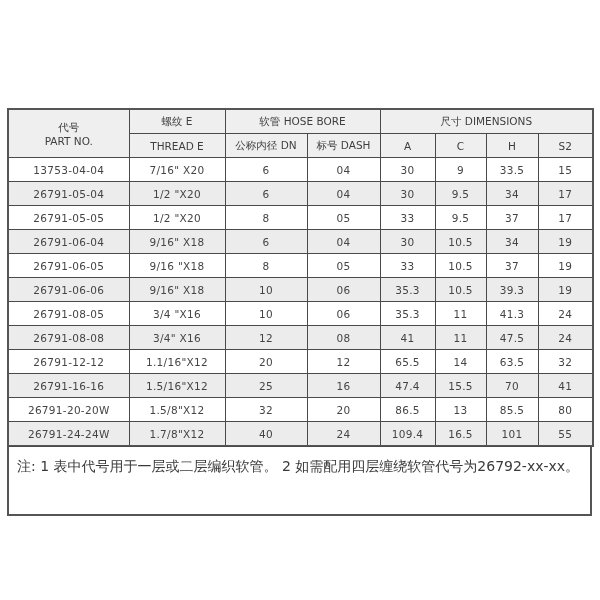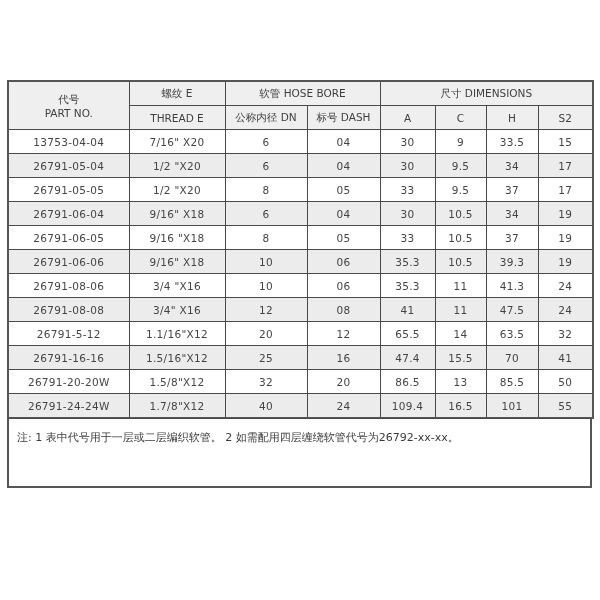--- a/index.html
+++ b/index.html
@@ -11,21 +11,21 @@
     width: 600px;
     height: 600px;
     position: relative;
     overflow: hidden;
     font-family: "DejaVu Sans", "Liberation Sans", sans-serif;
     color: #3a3a3a;
   }
   .sheet {
     position: absolute;
     left: 7px;
-    top: 80px;
+    top: 108px;
     width: 585px;
   }
   table.spec {
     border-collapse: collapse;
     width: 585px;
     table-layout: fixed;
     font-size: 10.5px;
   }
   table.spec td, table.spec th {
     border: 1px solid #4a4a4a;
@@ -55,21 +55,21 @@
 
   .notes {
     border: 2px solid #555;
     border-top: 1px solid #4a4a4a;
     margin-top: -1px;
     width: 581px;
     height: 70px;
     padding: 12px 0 0 8px;
     box-sizing: border-box;
     width: 585px;
-    font-size: 11px;
+    font-size: 14px;
     line-height: 14.5px;
     color: #3a3a3a;
   }
   .notes div { white-space: nowrap; }
 </style>
 </head>
 <body>
 
 <div class="sheet">
   <table class="spec">
@@ -158,41 +158,41 @@
         <td>26791-06-06</td>
         <td>9/16" X18</td>
         <td>10</td>
         <td>06</td>
         <td>35.3</td>
         <td>10.5</td>
         <td>39.3</td>
         <td>19</td>
       </tr>
       <tr>
-        <td>26791-08-06</td>
+        <td>26791-08-05</td>
         <td>3/4 "X16</td>
         <td>10</td>
         <td>06</td>
         <td>35.3</td>
         <td>11</td>
         <td>41.3</td>
         <td>24</td>
       </tr>
       <tr>
         <td>26791-08-08</td>
         <td>3/4" X16</td>
         <td>12</td>
         <td>08</td>
         <td>41</td>
         <td>11</td>
         <td>47.5</td>
         <td>24</td>
       </tr>
       <tr>
-        <td>26791-5-12</td>
+        <td>26791-12-12</td>
         <td>1.1/16"X12</td>
         <td>20</td>
         <td>12</td>
         <td>65.5</td>
         <td>14</td>
         <td>63.5</td>
         <td>32</td>
       </tr>
       <tr>
         <td>26791-16-16</td>
@@ -205,21 +205,21 @@
         <td>41</td>
       </tr>
       <tr>
         <td>26791-20-20W</td>
         <td>1.5/8"X12</td>
         <td>32</td>
         <td>20</td>
         <td>86.5</td>
         <td>13</td>
         <td>85.5</td>
-        <td>50</td>
+        <td>80</td>
       </tr>
       <tr>
         <td>26791-24-24W</td>
         <td>1.7/8"X12</td>
         <td>40</td>
         <td>24</td>
         <td>109.4</td>
         <td>16.5</td>
         <td>101</td>
         <td>55</td>

